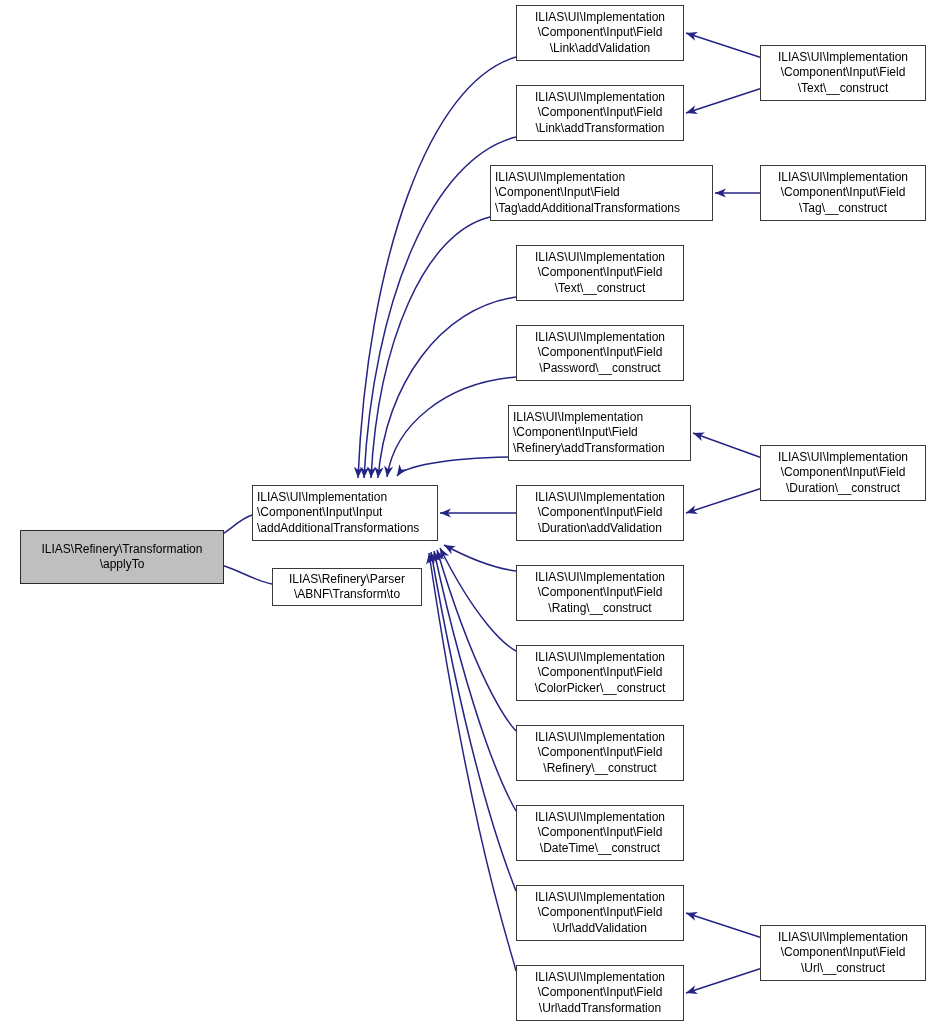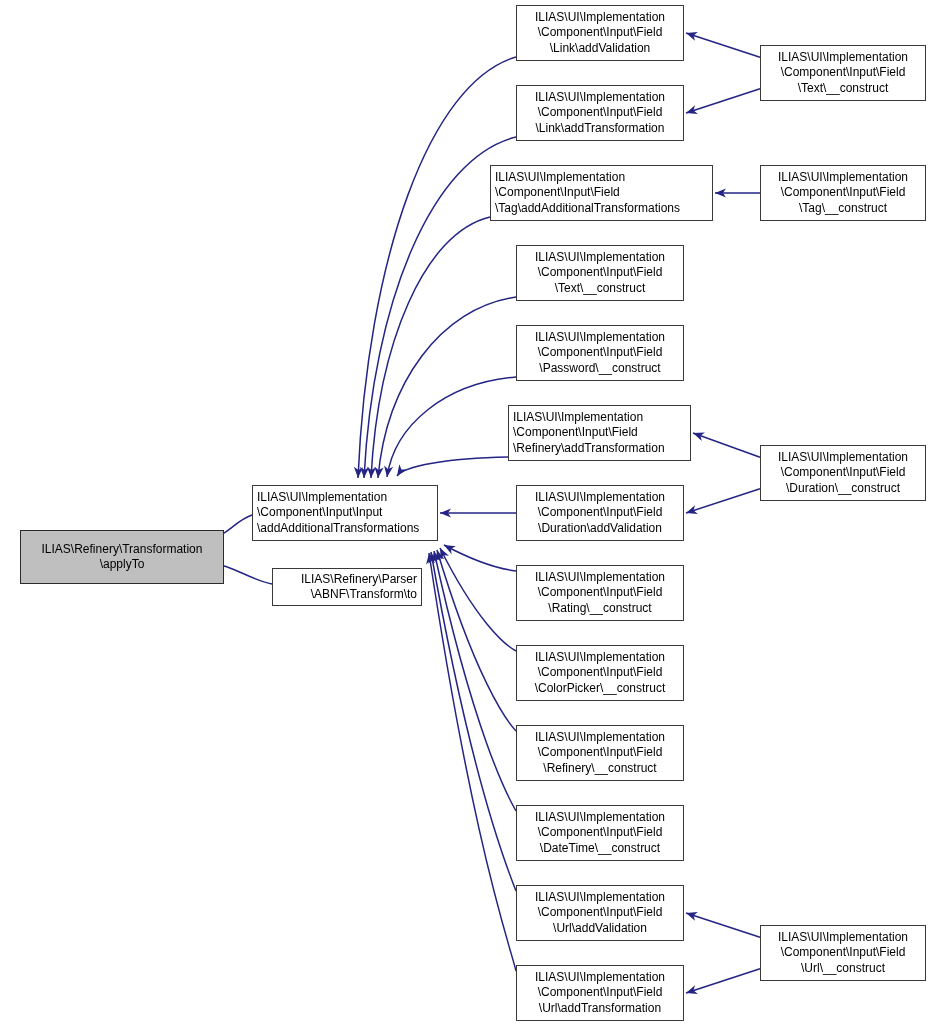--- a/index.html
+++ b/index.html
@@ -92,21 +92,21 @@
       <path d="M760,488.68 L686,513" fill="none" stroke="#242484" stroke-width="1.5"></path>
       <polygon points="686,513 697.8863196056462,513.9356314618647 693.5240791324039,510.52722156080995 695.013900206587,505.19553954038525" fill="#242484"></polygon>
       <path d="M760,937.32 L686,913" fill="none" stroke="#242484" stroke-width="1.5"></path>
       <polygon points="686,913 695.013900206587,920.8044604596148 693.5240791324039,915.47277843919 697.8863196056462,912.0643685381353" fill="#242484"></polygon>
       <path d="M760,968.68 L686,993" fill="none" stroke="#242484" stroke-width="1.5"></path>
       <polygon points="686,993 697.8863196056462,993.9356314618647 693.5240791324039,990.52722156081 695.013900206587,985.1955395403852" fill="#242484"></polygon>
     </svg>
   <div id="nodes">
       <div class="node center hl" style="left: 3px; top: 530px; width: 204px; height: 54px; margin-left: 17px;"><span>ILIAS\Refinery\Transformation</span><span>\applyTo</span></div>
       <div class="node left" style="left: 252px; top: 485px; width: 186px; height: 56px;"><span>ILIAS\UI\Implementation</span><span>\Component\Input\Input</span><span>\addAdditionalTransformations</span></div>
-      <div class="node center" style="left: 272px; top: 568px; width: 150px; height: 38px; align-items: flex-end;"><span>ILIAS\Refinery\Parser</span><span>\ABNF\Transform\to</span></div>
+      <div class="node center" style="left: 272px; top: 568px; width: 150px; height: 38px;"><span>ILIAS\Refinery\Parser</span><span>\ABNF\Transform\to</span></div>
       <div class="node center" style="left: 516px; top: 5px; width: 168px; height: 56px;"><span>ILIAS\UI\Implementation</span><span>\Component\Input\Field</span><span>\Link\addValidation</span></div>
       <div class="node center" style="left: 516px; top: 85px; width: 168px; height: 56px;"><span>ILIAS\UI\Implementation</span><span>\Component\Input\Field</span><span>\Link\addTransformation</span></div>
       <div class="node left" style="left: 490px; top: 165px; width: 223px; height: 56px;"><span>ILIAS\UI\Implementation</span><span>\Component\Input\Field</span><span>\Tag\addAdditionalTransformations</span></div>
       <div class="node center" style="left: 516px; top: 245px; width: 168px; height: 56px;"><span>ILIAS\UI\Implementation</span><span>\Component\Input\Field</span><span>\Text\__construct</span></div>
       <div class="node center" style="left: 516px; top: 325px; width: 168px; height: 56px;"><span>ILIAS\UI\Implementation</span><span>\Component\Input\Field</span><span>\Password\__construct</span></div>
       <div class="node left" style="left: 508px; top: 405px; width: 183px; height: 56px;"><span>ILIAS\UI\Implementation</span><span>\Component\Input\Field</span><span>\Refinery\addTransformation</span></div>
       <div class="node center" style="left: 516px; top: 485px; width: 168px; height: 56px;"><span>ILIAS\UI\Implementation</span><span>\Component\Input\Field</span><span>\Duration\addValidation</span></div>
       <div class="node center" style="left: 516px; top: 565px; width: 168px; height: 56px;"><span>ILIAS\UI\Implementation</span><span>\Component\Input\Field</span><span>\Rating\__construct</span></div>
       <div class="node center" style="left: 516px; top: 645px; width: 168px; height: 56px;"><span>ILIAS\UI\Implementation</span><span>\Component\Input\Field</span><span>\ColorPicker\__construct</span></div>
       <div class="node center" style="left: 516px; top: 725px; width: 168px; height: 56px;"><span>ILIAS\UI\Implementation</span><span>\Component\Input\Field</span><span>\Refinery\__construct</span></div>

